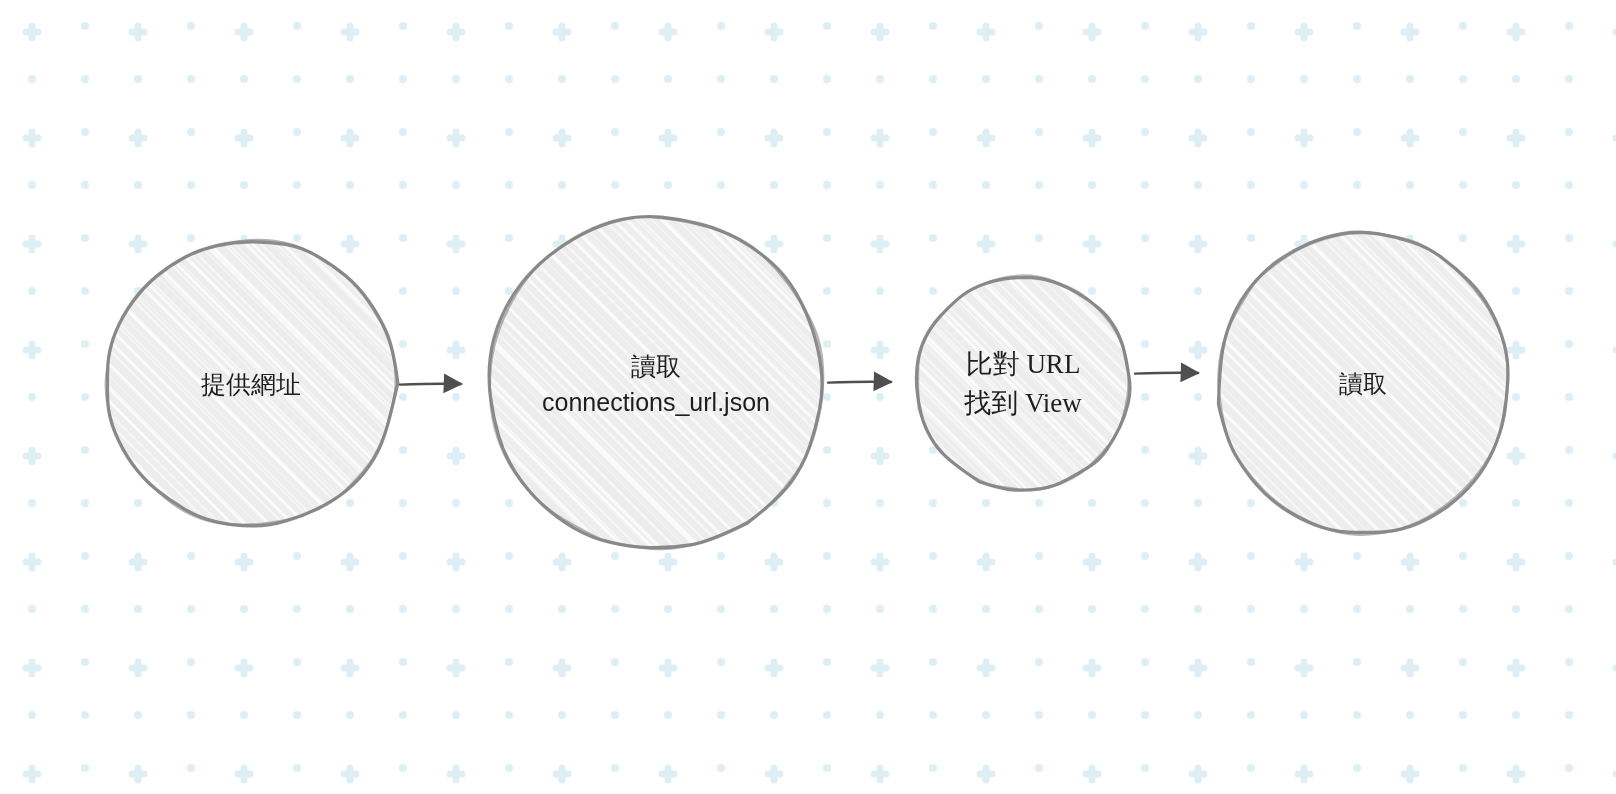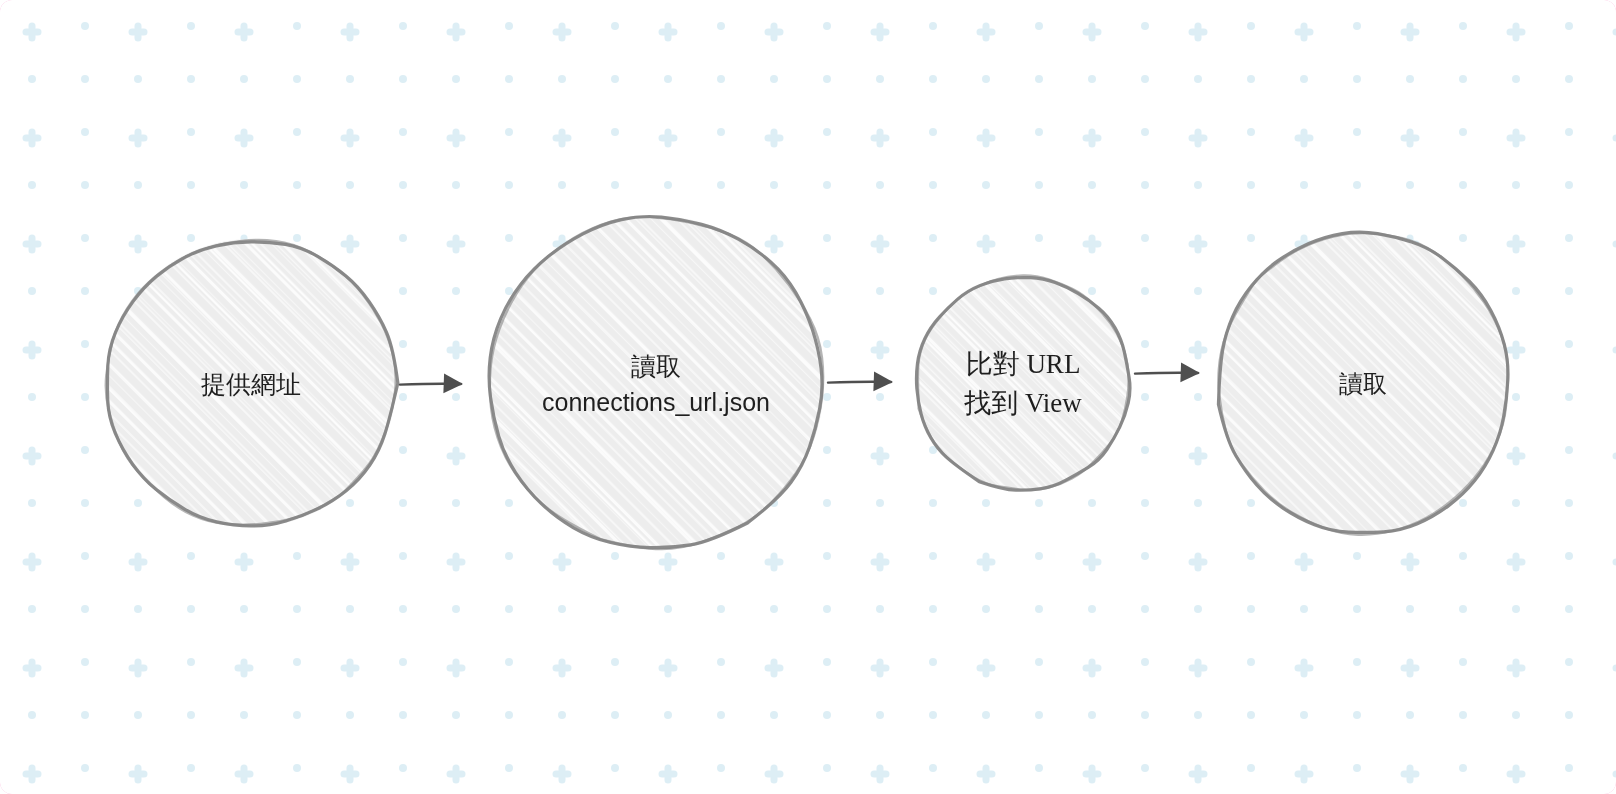--- a/index.html
+++ b/index.html
@@ -11,21 +11,20 @@
   body {
     font-family: "Liberation Sans", "DejaVu Sans", sans-serif;
   }
 
   #canvas {
     position: relative;
     width: 1616px;
     height: 794px;
     overflow: hidden;
     background-color: #f9a8d4;
-    border-radius: 12px;
   }
 
   
   #bg-pattern {
     position: absolute;
     inset: 0;
     width: 100%;
     height: 100%;
     pointer-events: none;
   }

